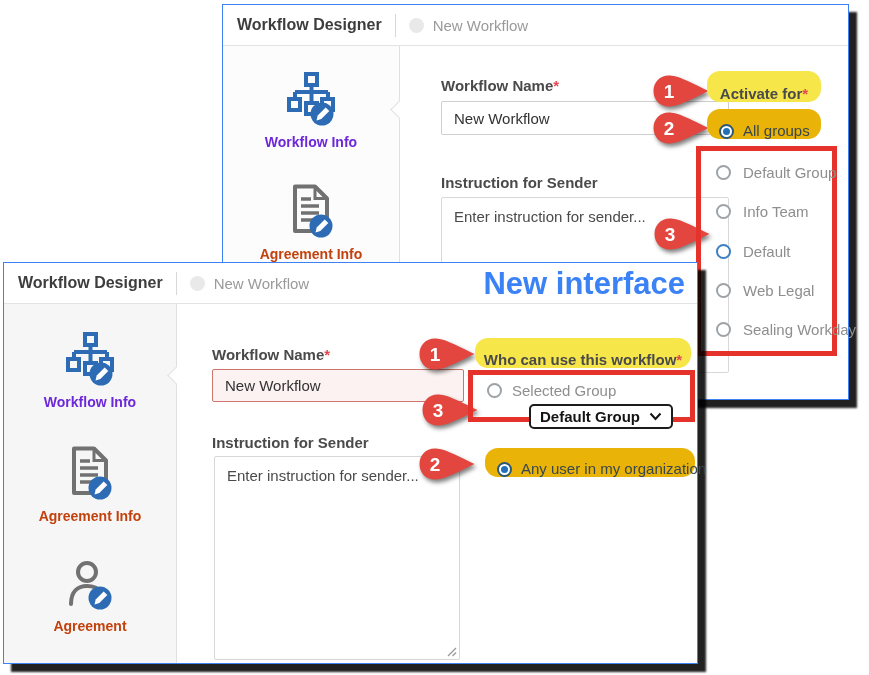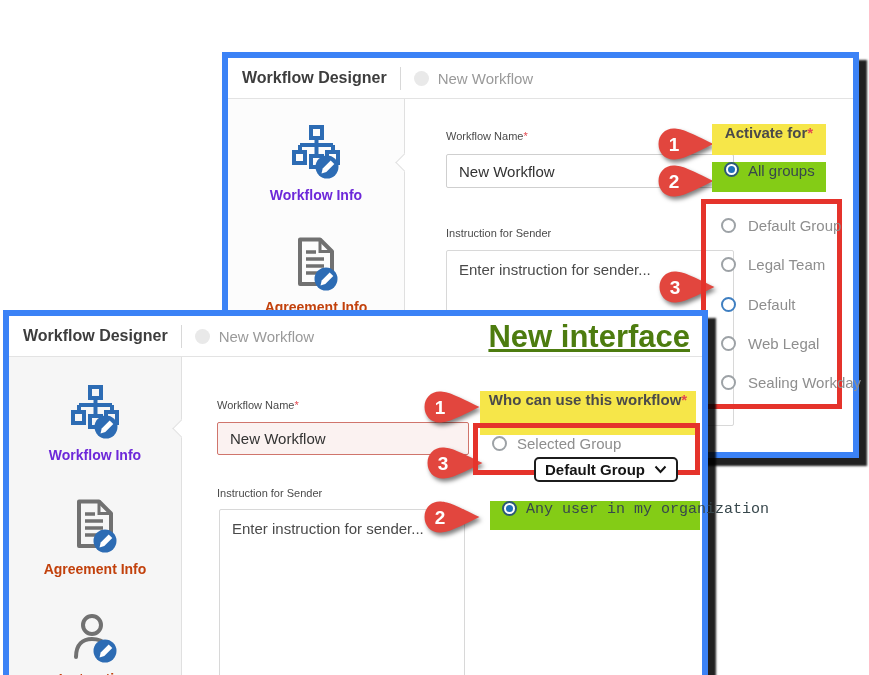--- a/index.html
+++ b/index.html
@@ -1,63 +1,63 @@
 <!DOCTYPE html>
 <html><head>
 <meta charset="utf-8">
 <style>
   html,body{margin:0;padding:0;background:#fff;}
   .canvas{position:relative;width:869px;height:675px;background:#ffffff;overflow:hidden;
           font-family:"Liberation Sans",sans-serif;}
 
   
-  .win{position:absolute;background:#fff;border:6px solid #3b82f6;
-       box-shadow:8px 8px 2px rgba(0,0,0,.87);margin-top:48px;}
+  .win{position:absolute;background:#fff;border:1px solid #3b82f6;
+       box-shadow:8px 8px 2px rgba(0,0,0,.87);}
   .win-legacy{left:222px;top:4px;width:625px;height:394px;z-index:1;}
   .win-new{left:3px;top:262px;width:693px;height:400px;z-index:2;}
 
   .win-header{height:40px;border-bottom:1px solid #e3e3e3;display:flex;align-items:center;
               padding:0 14px;position:relative;background:#fff;}
   .win-title{font-size:16px;font-weight:700;color:#3d3d3d;white-space:nowrap;}
   .hdr-divider{width:1px;height:23px;background:#d8d8d8;margin:0 13px;flex:none;}
   .hdr-circle{width:15px;height:15px;border-radius:50%;background:#e9e9e9;margin-right:9px;flex:none;}
   .hdr-sub{font-size:15px;color:#9a9a9a;white-space:nowrap;}
 
   .tag{position:absolute;top:3px;font-size:31px;font-weight:700;white-space:nowrap;z-index:5;}
   .tag-legacy{right:6px;color:#ee0000;}
-  .tag-new{right:12px;color:#4d7c0f;text-decoration:underline;}
+  .tag-new{right:12px;color:#3b82f6;}
 
   .win-body{position:absolute;left:0;right:0;bottom:0;top:41px;display:flex;}
 
   
   .sidebar{position:relative;border-right:1px solid #e0e0e0;flex:none;}
   .sidebar-legacy{width:176px;background:#fcfcfc;}
   .sidebar-new{width:172px;background:#f6f6f6;}
   .side-item{position:absolute;left:0;right:0;display:flex;flex-direction:column;align-items:center;gap:8px;cursor:pointer;}
   .side-label{font-size:14px;font-weight:700;color:#c2410c;}
   .side-label.active{color:#6d28d9;}
   .notch{position:absolute;right:-7px;width:12px;height:12px;background:#fff;
          border-left:1px solid #e0e0e0;border-bottom:1px solid #e0e0e0;transform:rotate(45deg);z-index:3;}
 
   
   .main{flex:1;position:relative;background:#fff;}
-  .field-label{position:absolute;font-size:11px;font-weight:400;color:#4a4a4a;white-space:nowrap;}
+  .field-label{position:absolute;font-size:15px;font-weight:700;color:#4a4a4a;white-space:nowrap;}
   .ast{color:#e34850;}
   .text-input{position:absolute;box-sizing:border-box;border:1px solid #cfcfcf;border-radius:2px;
               background:#fff;font-family:inherit;font-size:15px;color:#323232;padding:0 12px;outline:none;}
   .text-input.invalid{border:1px solid #d0756c;background:#fbf2f1;}
   .ta-wrap{position:absolute;}
   .ta{box-sizing:border-box;width:100%;height:100%;border:1px solid #d8d8d8;border-radius:2px;
       background:#fff;font-family:inherit;font-size:15px;color:#4a4a4a;padding:10px 12px;resize:none;outline:none;}
   .resize-handle{position:absolute;right:3px;bottom:3px;}
 
   
-  .hl{position:absolute;display:flex;align-items:flex-start;box-sizing:border-box;}
+  .hl{position:absolute;display:flex;align-items:flex-end;box-sizing:border-box;border-radius:13px;}
   .hl-yellow{background:#f6e649;justify-content:center;font-size:15px;font-weight:700;color:#4a4a4a;white-space:nowrap;}
-  .hl-teal{background:#84cc16;padding-left:12px;gap:9px;font-size:15px;color:#37474c;white-space:nowrap;}
+  .hl-teal{background:#eab308;padding-left:12px;gap:9px;font-size:15px;color:#37474c;white-space:nowrap;}
 
   .badge{position:absolute;filter:drop-shadow(2px 3px 2px rgba(0,0,0,.5));}
   .badge text{fill:#fff;font-family:"Liberation Sans",sans-serif;font-size:19px;font-weight:700;}
 
   .redbox{position:absolute;border:5px solid #e5332b;box-sizing:border-box;background:transparent;}
   .group-list{display:flex;flex-direction:column;justify-content:space-between;height:100%;
               box-sizing:border-box;padding:13px 0 13px 15px;}
   .group-row{display:flex;align-items:center;gap:12px;font-size:15px;color:#8e8e8e;white-space:nowrap;}
 
   .radio{width:15px;height:15px;border-radius:50%;background:#fff;border:2px solid #9da2a6;
@@ -145,21 +145,21 @@
       <text x="17" y="23.5" text-anchor="middle">3</text>
     </svg>
     <div class="redbox" style="left:473px;top:141px;width:141px;height:210px;">
       <div class="group-list">
         <div class="group-row">
           <span class="radio"></span>
           <span>Default Group</span>
         </div>
         <div class="group-row">
           <span class="radio"></span>
-          <span>Legal Team</span>
+          <span>Info Team</span>
         </div>
         <div class="group-row">
           <span class="radio blue"></span>
           <span>Default</span>
         </div>
         <div class="group-row">
           <span class="radio"></span>
           <span>Web Legal</span>
         </div>
         <div class="group-row">
@@ -204,21 +204,21 @@
           </svg>
           <span class="side-label">Agreement Info</span>
         </div>
         <div class="side-item" style="top:256px;">
           <svg width="46" height="50" viewBox="0 0 46 50">
             <circle cx="20" cy="12" r="9" fill="none" stroke="#717171" stroke-width="4"></circle>
             <path d="M4 44 C4 31 11 26 20 26 C26 26 31 28 34.5 32" fill="none" stroke="#717171" stroke-width="4" stroke-linecap="round"></path>
             <circle cx="33" cy="38" r="11.5" fill="#2d6cb4"></circle>
             <path d="M27.5 44.5 l1.2 -5 l8 -8 l3.6 3.6 l-8 8 z" fill="#fff"></path>
           </svg>
-          <span class="side-label">Instruction</span>
+          <span class="side-label">Agreement</span>
         </div>
       </div>
 
       <div class="main">
         <div class="field-label" style="left:35px;top:42px;">
           <span>Workflow Name</span><span class="ast">*</span>
         </div>
         <input class="text-input invalid" style="left: 35px; top: 65px; width: 252px; height: 33px;" value="New Workflow">
         <div class="field-label" style="left:35px;top:130px;">Instruction for Sender</div>
         <div class="ta-wrap" style="left:37px;top:152px;width:246px;height:204px;">
@@ -227,21 +227,21 @@
             <path d="M2 10 L10 2 M6.5 10 L10 6.5" stroke="#9a9a9a" stroke-width="1.4" fill="none"></path>
           </svg>
         </div>
       </div>
     </div>
 
     <svg class="badge" style="left:414px;top:74px;" width="58" height="34" viewBox="0 0 58 34">
       <path d="M16.5 1.5 C8 1.5 1.5 8 1.5 17 C1.5 26 8 32.5 16.5 32.5 C25 32.5 33 28.5 56.5 17 C33 5.5 25 1.5 16.5 1.5 Z" fill="#e2463e"></path>
       <text x="17" y="23.5" text-anchor="middle">1</text>
     </svg>
-    <div class="hl hl-yellow" style="left:471px;top:75px;width:216px;height:44px;">
+    <div class="hl hl-yellow" style="left:471px;top:75px;width:216px;height:30px;">
       <span>Who can use this workflow</span>
         <span class="ast">*</span>
     </div>
 
     <svg class="badge" style="left:417px;top:130px;" width="58" height="34" viewBox="0 0 58 34">
       <path d="M16.5 1.5 C8 1.5 1.5 8 1.5 17 C1.5 26 8 32.5 16.5 32.5 C25 32.5 33 28.5 56.5 17 C33 5.5 25 1.5 16.5 1.5 Z" fill="#e2463e"></path>
       <text x="17" y="23.5" text-anchor="middle">3</text>
     </svg>
     <div class="redbox" style="left:464px;top:107px;width:227px;height:52px;">
       <div style="padding:7px 0 0 14px;">
@@ -257,19 +257,19 @@
             </svg>
           </span>
         </div>
       </div>
     </div>
 
     <svg class="badge" style="left:414px;top:184px;" width="58" height="34" viewBox="0 0 58 34">
       <path d="M16.5 1.5 C8 1.5 1.5 8 1.5 17 C1.5 26 8 32.5 16.5 32.5 C25 32.5 33 28.5 56.5 17 C33 5.5 25 1.5 16.5 1.5 Z" fill="#e2463e"></path>
       <text x="17" y="23.5" text-anchor="middle">2</text>
     </svg>
-    <div class="hl hl-teal" style="left:481px;top:185px;width:210px;height:29px;font-family:Liberation Mono, monospace;">
+    <div class="hl hl-teal" style="left:481px;top:185px;width:210px;height:29px;">
       <span class="radio selected"></span>
       <span>Any user in my organization</span>
     </div>
   </div>
 
 </div>
 
 </body></html>

